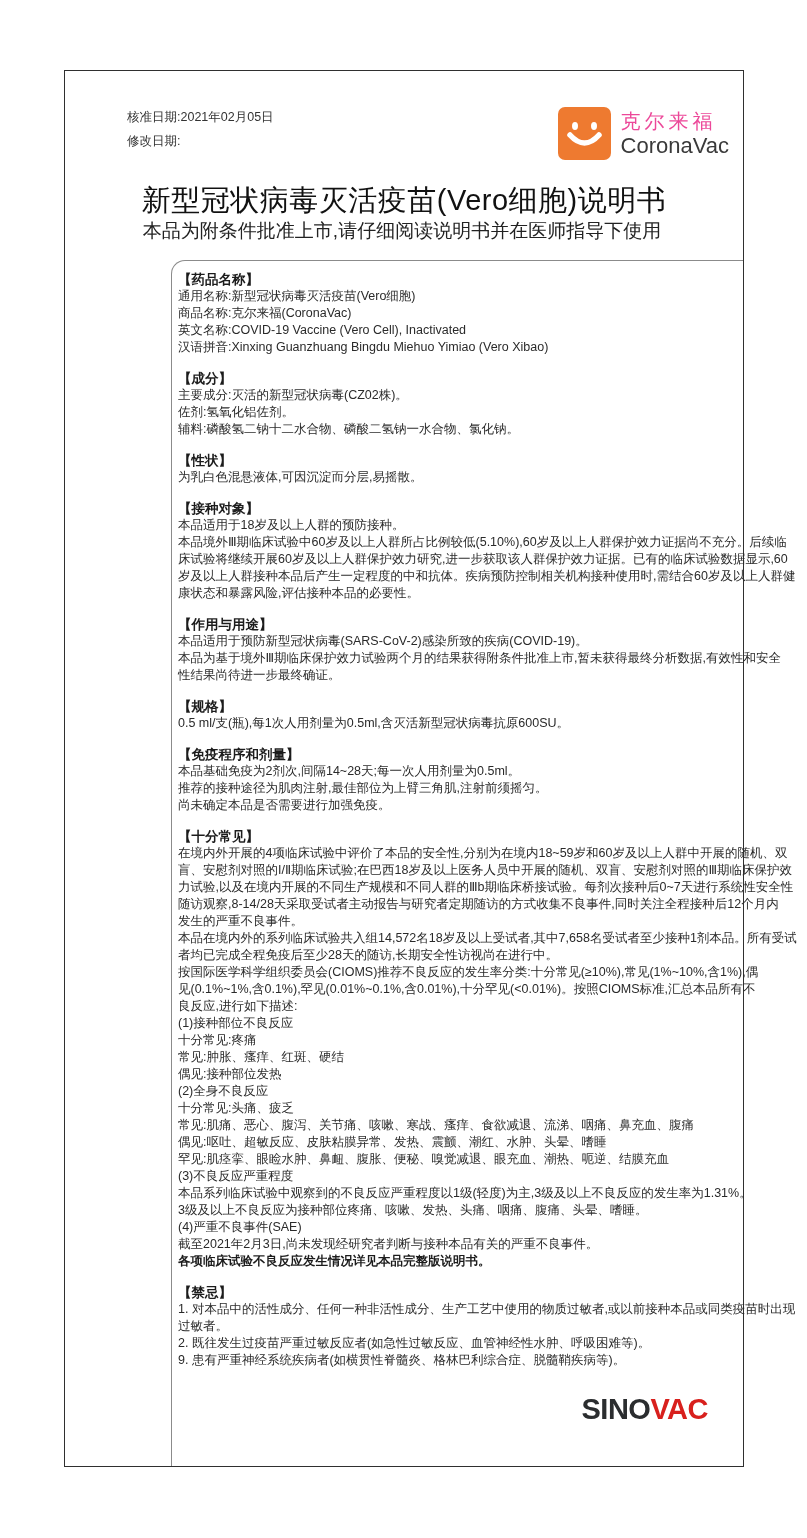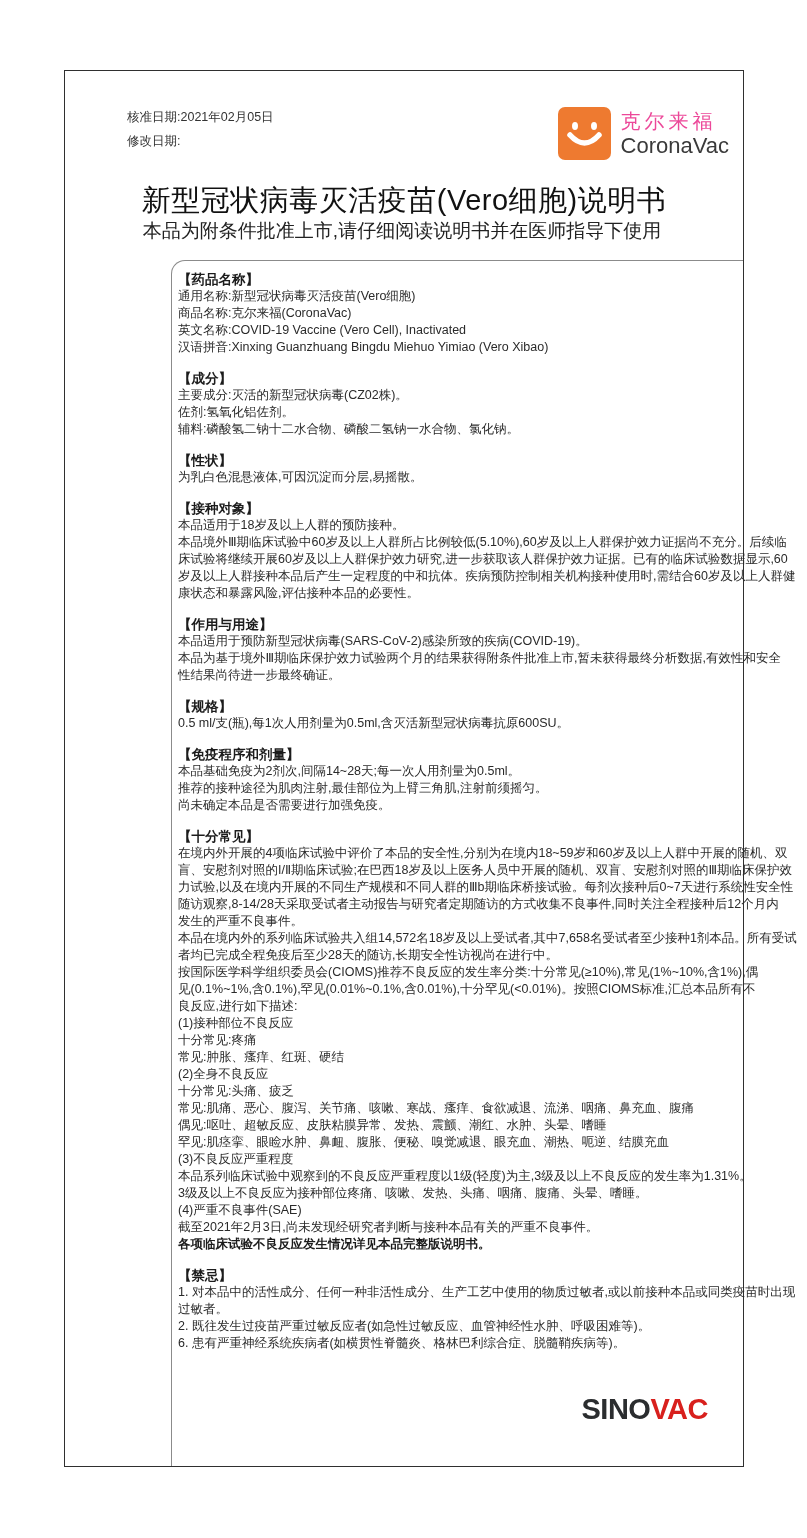--- a/index.html
+++ b/index.html
@@ -104,38 +104,39 @@
             <div class="sec-line">随访观察,8-14/28天采取受试者主动报告与研究者定期随访的方式收集不良事件,同时关注全程接种后12个月内</div>
             <div class="sec-line">发生的严重不良事件。</div>
             <div class="sec-line">本品在境内外的系列临床试验共入组14,572名18岁及以上受试者,其中7,658名受试者至少接种1剂本品。所有受试</div>
             <div class="sec-line">者均已完成全程免疫后至少28天的随访,长期安全性访视尚在进行中。</div>
             <div class="sec-line">按国际医学科学组织委员会(CIOMS)推荐不良反应的发生率分类:十分常见(≥10%),常见(1%~10%,含1%),偶</div>
             <div class="sec-line">见(0.1%~1%,含0.1%),罕见(0.01%~0.1%,含0.01%),十分罕见(&lt;0.01%)。按照CIOMS标准,汇总本品所有不</div>
             <div class="sec-line">良反应,进行如下描述:</div>
             <div class="sec-line">(1)接种部位不良反应</div>
             <div class="sec-line">十分常见:疼痛</div>
             <div class="sec-line">常见:肿胀、瘙痒、红斑、硬结</div>
+            <div class="sec-line">偶见:接种部位发热</div>
             <div class="sec-line">(2)全身不良反应</div>
             <div class="sec-line">十分常见:头痛、疲乏</div>
             <div class="sec-line">常见:肌痛、恶心、腹泻、关节痛、咳嗽、寒战、瘙痒、食欲减退、流涕、咽痛、鼻充血、腹痛</div>
             <div class="sec-line">偶见:呕吐、超敏反应、皮肤粘膜异常、发热、震颤、潮红、水肿、头晕、嗜睡</div>
             <div class="sec-line">罕见:肌痉挛、眼睑水肿、鼻衄、腹胀、便秘、嗅觉减退、眼充血、潮热、呃逆、结膜充血</div>
             <div class="sec-line">(3)不良反应严重程度</div>
             <div class="sec-line">本品系列临床试验中观察到的不良反应严重程度以1级(轻度)为主,3级及以上不良反应的发生率为1.31%。</div>
             <div class="sec-line">3级及以上不良反应为接种部位疼痛、咳嗽、发热、头痛、咽痛、腹痛、头晕、嗜睡。</div>
             <div class="sec-line">(4)严重不良事件(SAE)</div>
             <div class="sec-line">截至2021年2月3日,尚未发现经研究者判断与接种本品有关的严重不良事件。</div>
             <div class="sec-line bold">各项临床试验不良反应发生情况详见本品完整版说明书。</div>
           </div>
           <div class="section">
             <div class="sec-heading">【禁忌】</div>
             <div class="sec-line">1. 对本品中的活性成分、任何一种非活性成分、生产工艺中使用的物质过敏者,或以前接种本品或同类疫苗时出现</div>
             <div class="sec-line">过敏者。</div>
             <div class="sec-line">2. 既往发生过疫苗严重过敏反应者(如急性过敏反应、血管神经性水肿、呼吸困难等)。</div>
-            <div class="sec-line">6. 患有严重神经系统疾病者(如横贯性脊髓炎、格林巴利综合症、脱髓鞘疾病等)。</div>
+            <div class="sec-line">9. 患有严重神经系统疾病者(如横贯性脊髓炎、格林巴利综合症、脱髓鞘疾病等)。</div>
           </div>
         </div>
     </div>
 
     <div class="sinovac"><span class="sino">SINO</span><span class="vac">VAC</span></div>
 
   </div>
 </div>
 
 </body></html>

